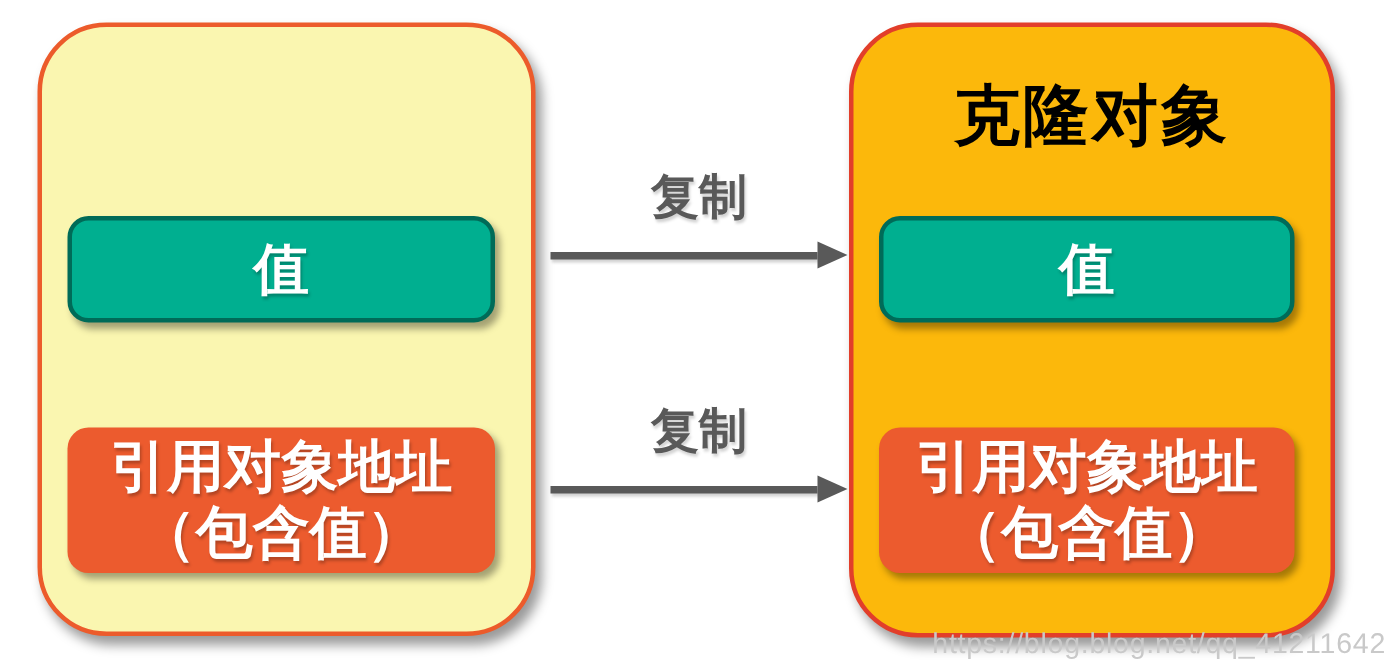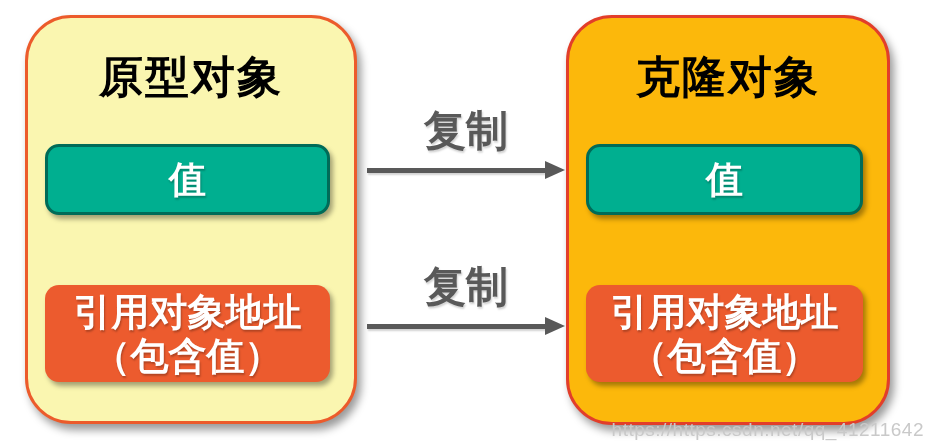--- a/index.html
+++ b/index.html
@@ -95,21 +95,21 @@
   .arrow-group {
     position: absolute;
     left: 367px;
     width: 198px;
   }
   .arrow-1 { top: 111px; }
   .arrow-2 { top: 267px; }
   .arrow-label {
     width: 100%;
     text-align: center;
-    font-size: 42px;
+    font-size: 32px;
     line-height: 40px;
     font-weight: 700;
     color: #595959;
     text-shadow: 1px 2px 2px rgba(0,0,0,0.18);
   }
   .arrow-line {
     position: relative;
     margin-top: 10px;
     height: 18px;
   }
@@ -142,21 +142,20 @@
     color: #C9C9C9;
     letter-spacing: 0.5px;
   }
 </style>
 </head>
 <body>
 
 <div class="canvas">
 
   <div class="panel panel-source">
-    <div class="panel-title">原型对象</div>
     <div class="value-box">
       <span class="value-label">值</span>
     </div>
     <div class="ref-box">
       <div class="ref-line">引用对象地址</div>
       <div class="ref-line">（包含值）</div>
     </div>
   </div>
 
   <div class="arrow-group arrow-1">
@@ -179,15 +178,15 @@
     <div class="panel-title">克隆对象</div>
     <div class="value-box">
       <span class="value-label">值</span>
     </div>
     <div class="ref-box">
       <div class="ref-line">引用对象地址</div>
       <div class="ref-line">（包含值）</div>
     </div>
   </div>
 
-  <div class="watermark">https://https.csdn.net/qq_41211642</div>
+  <div class="watermark">https://blog.blog.net/qq_41211642</div>
 
 </div>
 
 </body></html>

